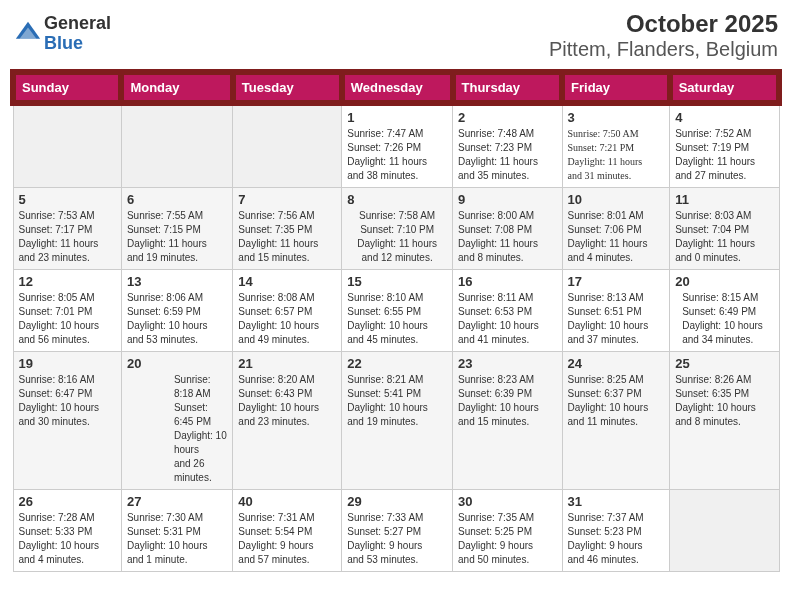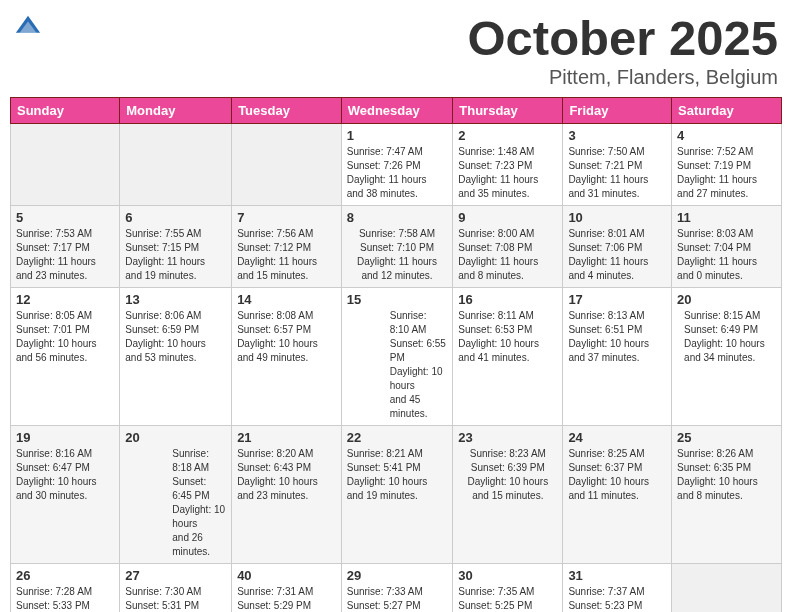--- a/index.html
+++ b/index.html
@@ -39,41 +39,41 @@
     }
     .logo-icon {
       width: 28px;
       height: 28px;
       margin-right: 2px;
     }
     .title-area {
       text-align: right;
     }
     .month-title {
-      font-size: 49px;
+      font-size: 24px;
       font-weight: bold;
       color: #333;
     }
     .subtitle {
       font-size: 20px;
       color: #555;
     }
     .calendar {
       width: 100%;
       border-collapse: collapse;
       border: 1px solid #ccc;
     }
     .calendar th {
-      background: #ec4899;
+      background: #be185d;
       color: #fff;
       text-align: left;
       padding: 5px 6px;
       font-size: 13px;
       font-weight: bold;
-      border: 1px solid #7f1d1d;
+      border: 6px solid #7f1d1d;
     }
     .calendar td {
       border: 1px solid #ccc;
       vertical-align: top;
       padding: 4px 5px;
       width: 113px;
       min-height: 80px;
       font-size: 10.5px;
       color: #333;
       background: #fff;
@@ -102,20 +102,24 @@
   </style>
 </head>
 <body>
 
 <div class="header">
   <div class="logo">
     <svg class="logo-icon" viewBox="0 0 30 30">
       <polygon points="15,2 28,20 2,20" fill="#2a6db5"></polygon>
       <polygon points="15,8 24,20 6,20" fill="#fff" opacity="0.4"></polygon>
     </svg>
+    <div class="logo-text">
+      <span class="logo-general">General</span>
+      <span class="logo-blue">Blue</span>
+    </div>
   </div>
   <div class="title-area">
     <div class="month-title">October 2025</div>
     <div class="subtitle">Pittem, Flanders, Belgium</div>
   </div>
 </div>
 
 <table class="calendar">
   <thead>
     <tr>
@@ -135,28 +139,28 @@
         <td class="empty"></td>
         <td>
           <span class="day-num">1</span>
           <div class="day-info" style="white-space: pre-line;">Sunrise: 7:47 AM
 Sunset: 7:26 PM
 Daylight: 11 hours
 and 38 minutes.</div>
         </td>
         <td>
           <span class="day-num">2</span>
-          <div class="day-info" style="white-space: pre-line;">Sunrise: 1:48 AM
+          <div class="day-info" style="white-space: pre-line;">Sunrise: 7:48 AM
 Sunset: 7:23 PM
 Daylight: 11 hours
 and 35 minutes.</div>
         </td>
         <td>
           <span class="day-num">3</span>
-          <div class="day-info" style="white-space: pre-line;">Sunrise: 7:50 AM
+          <div class="day-info" style="white-space: pre-line; font-family: Liberation Serif, serif;">Sunrise: 7:50 AM
 Sunset: 7:21 PM
 Daylight: 11 hours
 and 31 minutes.</div>
         </td>
         <td>
           <span class="day-num">4</span>
           <div class="day-info" style="white-space: pre-line;">Sunrise: 7:52 AM
 Sunset: 7:19 PM
 Daylight: 11 hours
 and 27 minutes.</div>
@@ -173,21 +177,21 @@
         <td>
           <span class="day-num">6</span>
           <div class="day-info" style="white-space: pre-line;">Sunrise: 7:55 AM
 Sunset: 7:15 PM
 Daylight: 11 hours
 and 19 minutes.</div>
         </td>
         <td>
           <span class="day-num">7</span>
           <div class="day-info" style="white-space: pre-line;">Sunrise: 7:56 AM
-Sunset: 7:12 PM
+Sunset: 7:35 PM
 Daylight: 11 hours
 and 15 minutes.</div>
         </td>
         <td>
           <span class="day-num">8</span>
           <div class="day-info" style="white-space: pre-line; text-align: center;">Sunrise: 7:58 AM
 Sunset: 7:10 PM
 Daylight: 11 hours
 and 12 minutes.</div>
         </td>
@@ -230,21 +234,21 @@
         </td>
         <td>
           <span class="day-num">14</span>
           <div class="day-info" style="white-space: pre-line;">Sunrise: 8:08 AM
 Sunset: 6:57 PM
 Daylight: 10 hours
 and 49 minutes.</div>
         </td>
         <td>
           <span class="day-num">15</span>
-          <div class="day-info" style="white-space: pre-line; margin-left: 43px;">Sunrise: 8:10 AM
+          <div class="day-info" style="white-space: pre-line;">Sunrise: 8:10 AM
 Sunset: 6:55 PM
 Daylight: 10 hours
 and 45 minutes.</div>
         </td>
         <td>
           <span class="day-num">16</span>
           <div class="day-info" style="white-space: pre-line;">Sunrise: 8:11 AM
 Sunset: 6:53 PM
 Daylight: 10 hours
 and 41 minutes.</div>
@@ -288,21 +292,21 @@
         </td>
         <td>
           <span class="day-num">22</span>
           <div class="day-info" style="white-space: pre-line;">Sunrise: 8:21 AM
 Sunset: 5:41 PM
 Daylight: 10 hours
 and 19 minutes.</div>
         </td>
         <td>
           <span class="day-num">23</span>
-          <div class="day-info" style="white-space: pre-line; text-align: center;">Sunrise: 8:23 AM
+          <div class="day-info" style="white-space: pre-line;">Sunrise: 8:23 AM
 Sunset: 6:39 PM
 Daylight: 10 hours
 and 15 minutes.</div>
         </td>
         <td>
           <span class="day-num">24</span>
           <div class="day-info" style="white-space: pre-line;">Sunrise: 8:25 AM
 Sunset: 6:37 PM
 Daylight: 10 hours
 and 11 minutes.</div>
@@ -326,21 +330,21 @@
         <td>
           <span class="day-num">27</span>
           <div class="day-info" style="white-space: pre-line;">Sunrise: 7:30 AM
 Sunset: 5:31 PM
 Daylight: 10 hours
 and 1 minute.</div>
         </td>
         <td>
           <span class="day-num">40</span>
           <div class="day-info" style="white-space: pre-line;">Sunrise: 7:31 AM
-Sunset: 5:29 PM
+Sunset: 5:54 PM
 Daylight: 9 hours
 and 57 minutes.</div>
         </td>
         <td>
           <span class="day-num">29</span>
           <div class="day-info" style="white-space: pre-line;">Sunrise: 7:33 AM
 Sunset: 5:27 PM
 Daylight: 9 hours
 and 53 minutes.</div>
         </td>

